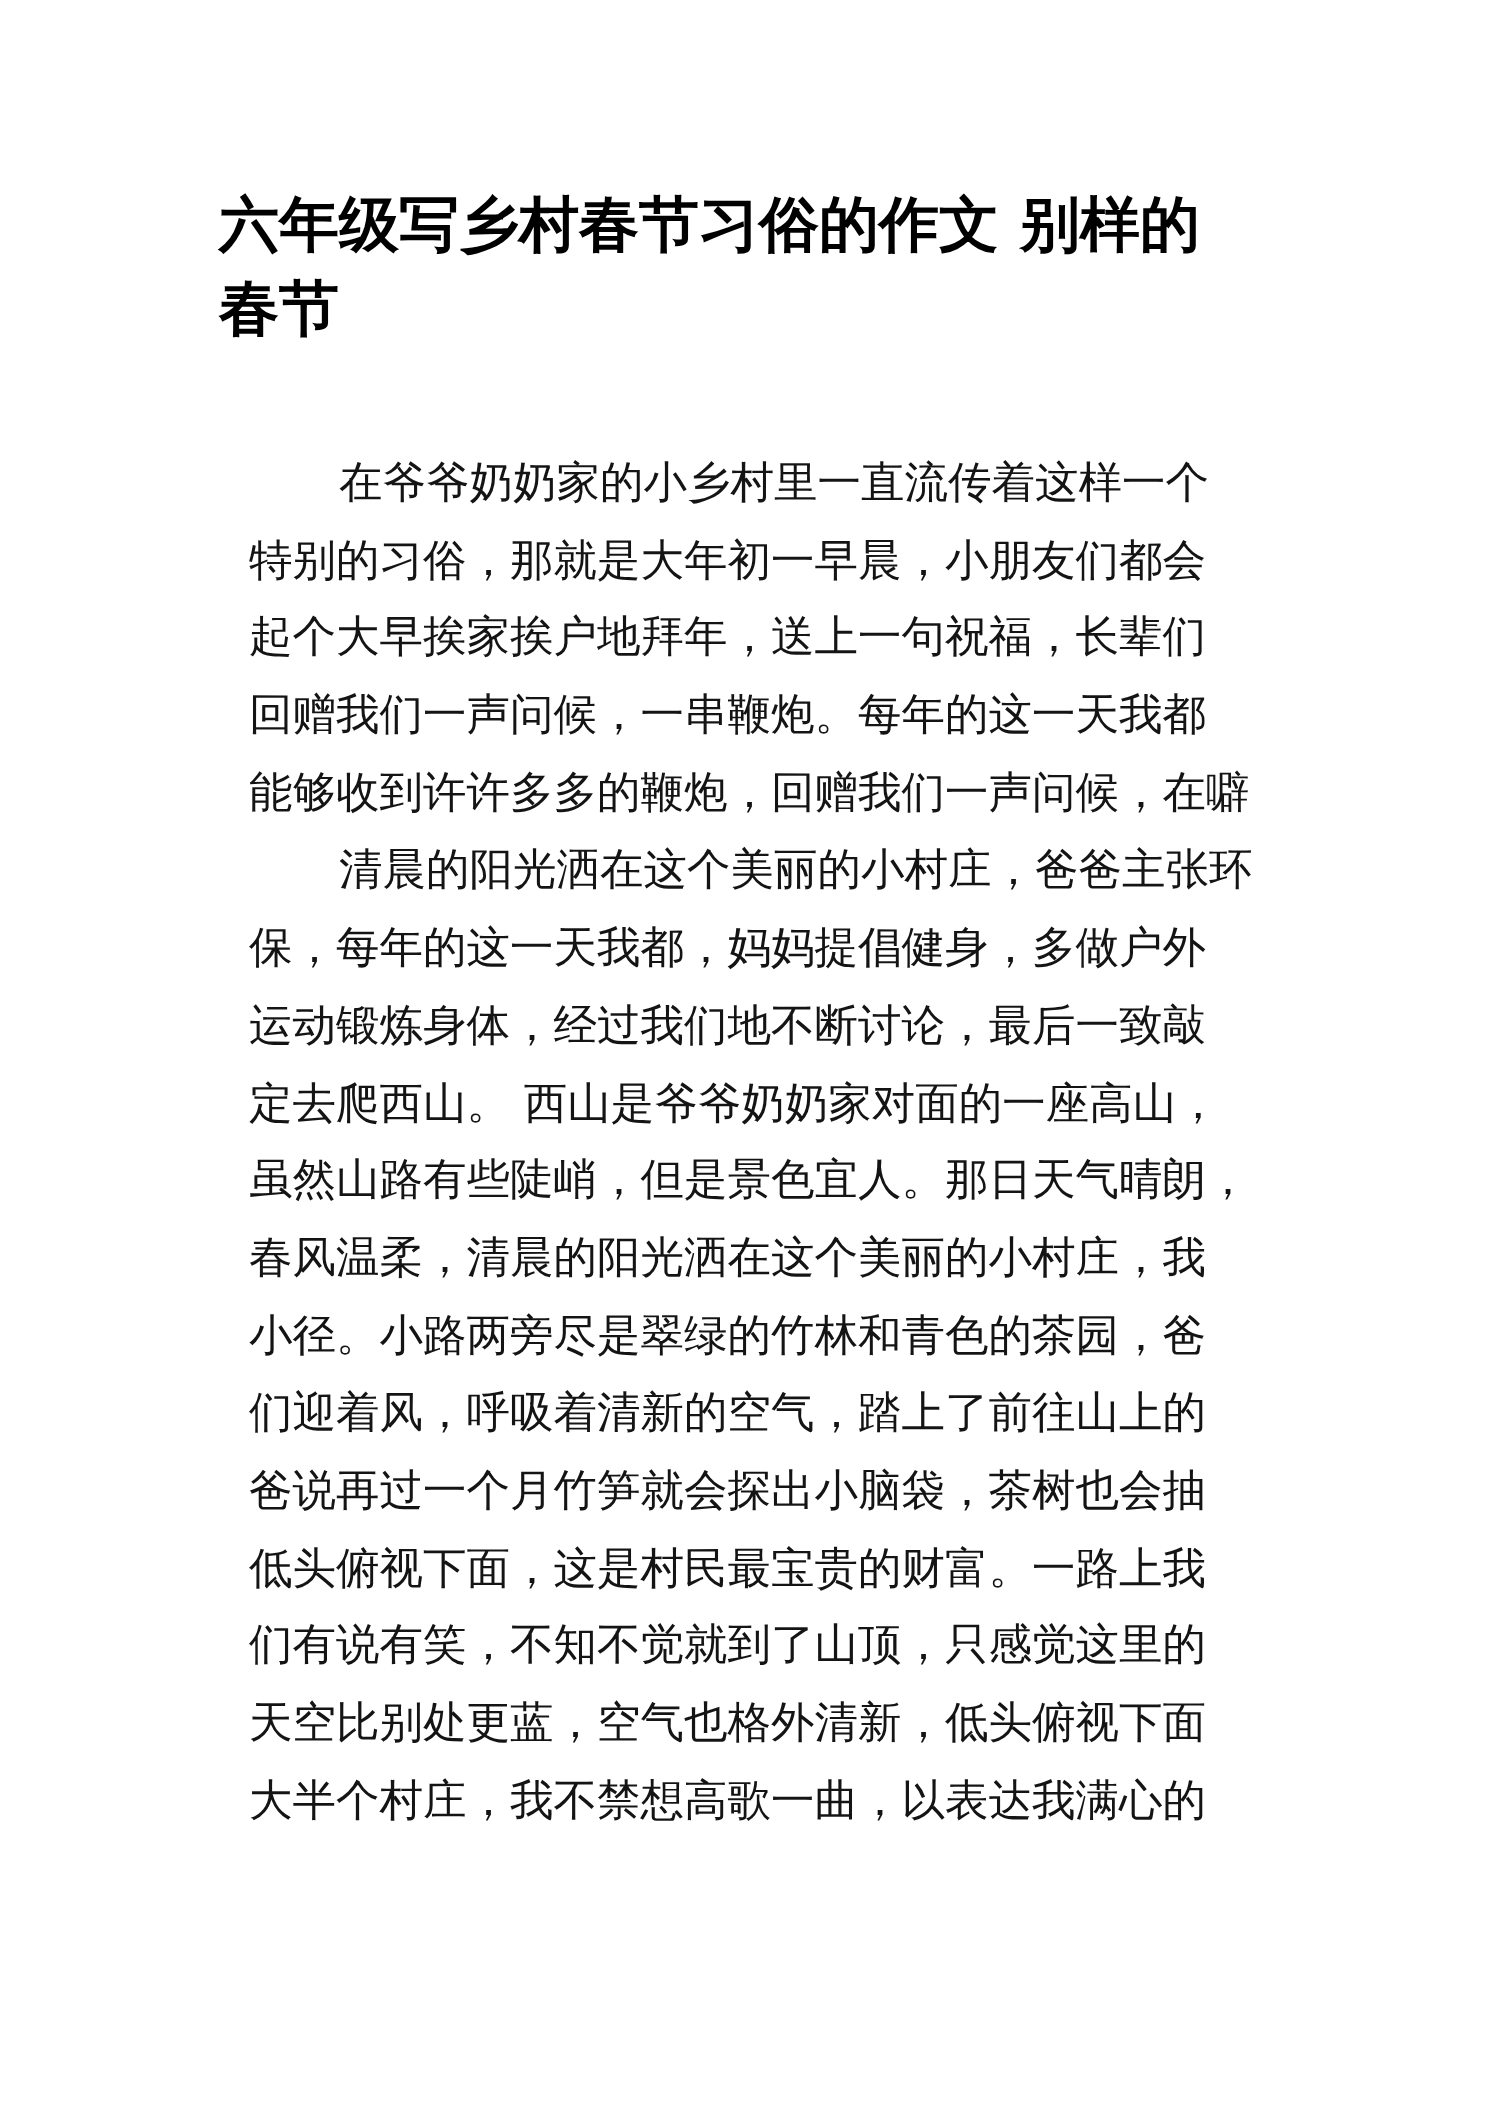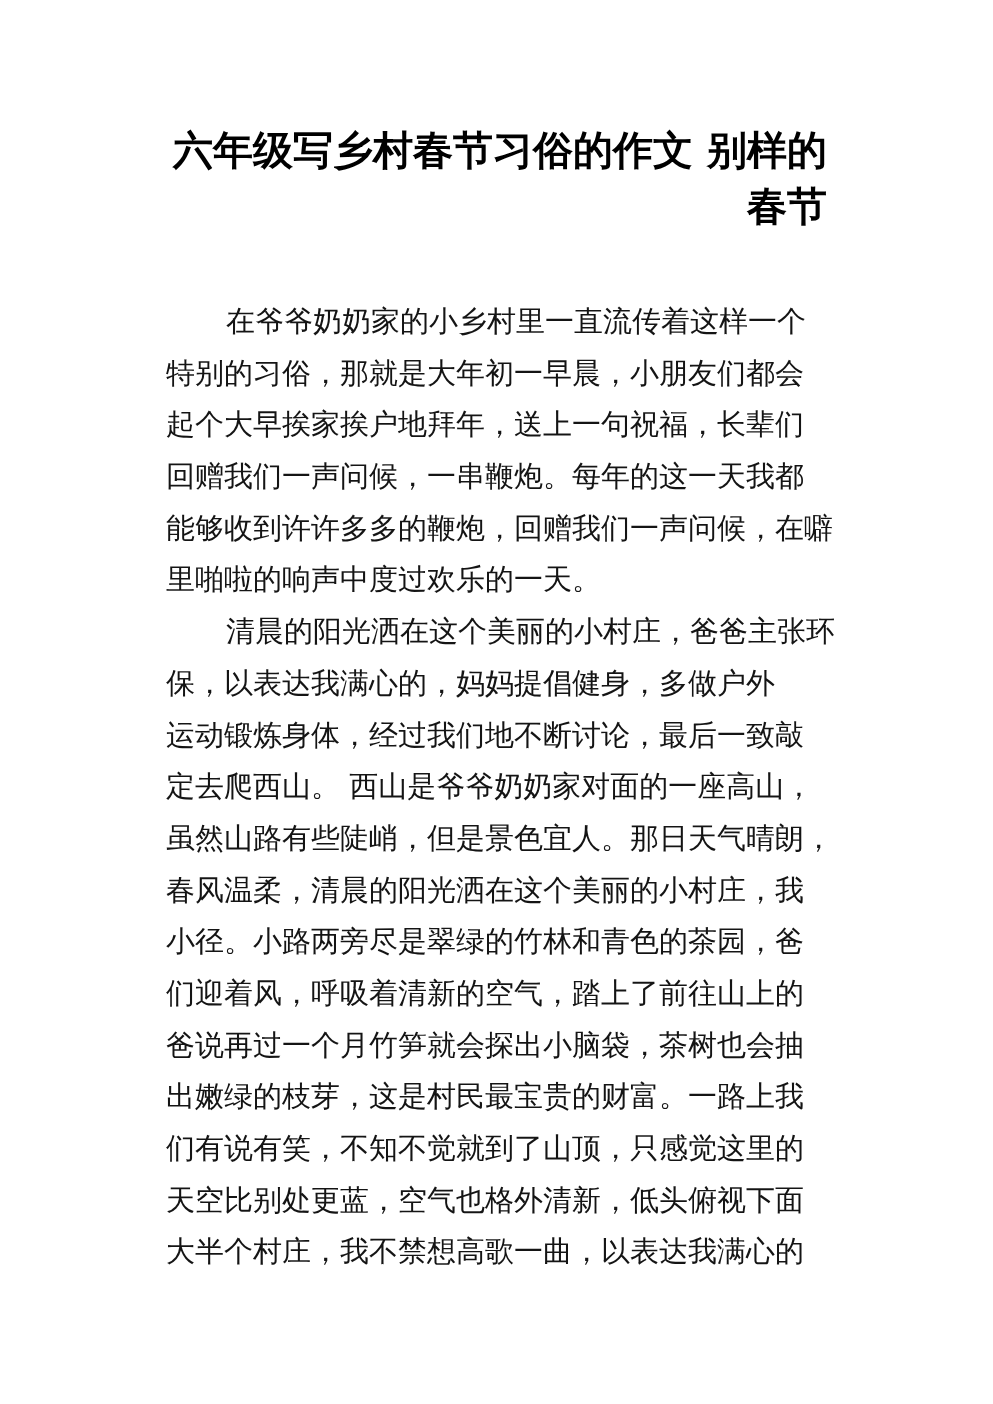--- a/index.html
+++ b/index.html
@@ -16,24 +16,24 @@
     }
     .page {
       position: absolute;
       left: 0; top: 0;
       width: 993px;
       height: 1404px;
       background: #ffffff;
     }
     .title {
       position: absolute;
-      left: 134px;
+      left: 146px;
       width: 693px;
       top: 122px;
-      text-align: right;
+      text-align: left;
       font-family: "DejaVu Sans", "Liberation Sans", sans-serif;
       font-weight: bold;
       font-size: 40px;
       line-height: 56px;
       color: #000000;
       letter-spacing: 0px;
     }
     .title .tline {
       display: block;
       white-space: nowrap;
@@ -67,32 +67,31 @@
     <span class="tline">春节</span>
   </h1>
 
   <div class="body-text">
     <div>
       <span class="line indent">在爷爷奶奶家的小乡村里一直流传着这样一个</span>
       <span class="line">特别的习俗，那就是大年初一早晨，小朋友们都会</span>
       <span class="line">起个大早挨家挨户地拜年，送上一句祝福，长辈们</span>
       <span class="line">回赠我们一声问候，一串鞭炮。每年的这一天我都</span>
       <span class="line">能够收到许许多多的鞭炮，回赠我们一声问候，在噼</span>
-      <span class="line">里啪啦的响声中度过欢乐的一天。</span>
     </div>
     <div>
       <span class="line indent">清晨的阳光洒在这个美丽的小村庄，爸爸主张环</span>
-      <span class="line">保，以表达我满心的，妈妈提倡健身，多做户外</span>
+      <span class="line">保，每年的这一天我都，妈妈提倡健身，多做户外</span>
       <span class="line">运动锻炼身体，经过我们地不断讨论，最后一致敲</span>
       <span class="line">定去爬西山。 西山是爷爷奶奶家对面的一座高山，</span>
       <span class="line">虽然山路有些陡峭，但是景色宜人。那日天气晴朗，</span>
       <span class="line">春风温柔，清晨的阳光洒在这个美丽的小村庄，我</span>
       <span class="line">小径。小路两旁尽是翠绿的竹林和青色的茶园，爸</span>
       <span class="line">们迎着风，呼吸着清新的空气，踏上了前往山上的</span>
       <span class="line">爸说再过一个月竹笋就会探出小脑袋，茶树也会抽</span>
-      <span class="line">出嫩绿的枝芽，这是村民最宝贵的财富。一路上我</span>
+      <span class="line">低头俯视下面，这是村民最宝贵的财富。一路上我</span>
       <span class="line">们有说有笑，不知不觉就到了山顶，只感觉这里的</span>
       <span class="line">天空比别处更蓝，空气也格外清新，低头俯视下面</span>
       <span class="line">大半个村庄，我不禁想高歌一曲，以表达我满心的</span>
     </div>
   </div>
 
 </div>
 
 </body></html>

